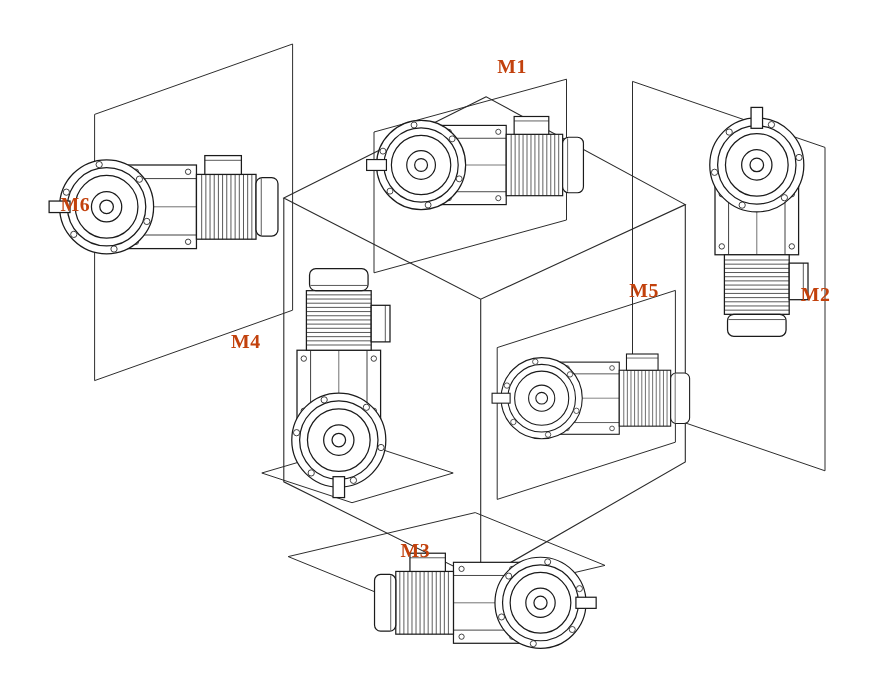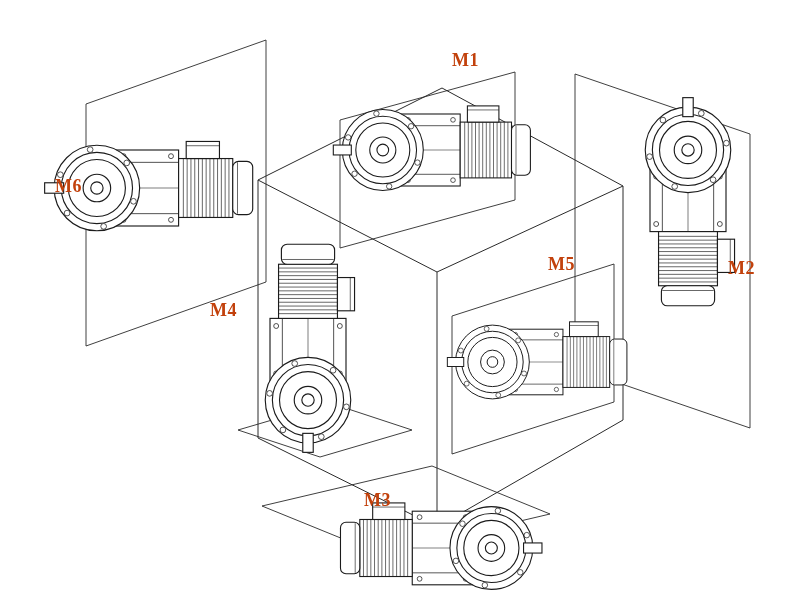--- a/index.html
+++ b/index.html
@@ -118,16 +118,16 @@
       </g>
     <g transform="translate(438,548) scale(-0.92,0.92)">
         <use href="#gearmotor"></use>
       </g>
   </svg>
 
   <div class="pos-label" style="left:452px; top:50px;">M1</div>
   <div class="pos-label" style="left:728px; top:258px;">M2</div>
   <div class="pos-label" style="left:364px; top:490px;font-family:Liberation Serif, serif;">M3</div>
   <div class="pos-label" style="left:210px; top:300px;">M4</div>
-  <div class="pos-label" style="left:548px; top:254px;">M5</div>
+  <div class="pos-label" style="left:572px; top:254px;">M5</div>
   <div class="pos-label" style="left:8px; top:176px;margin-left:47px;">M6</div>
 
 </div>
 
 </body></html>

